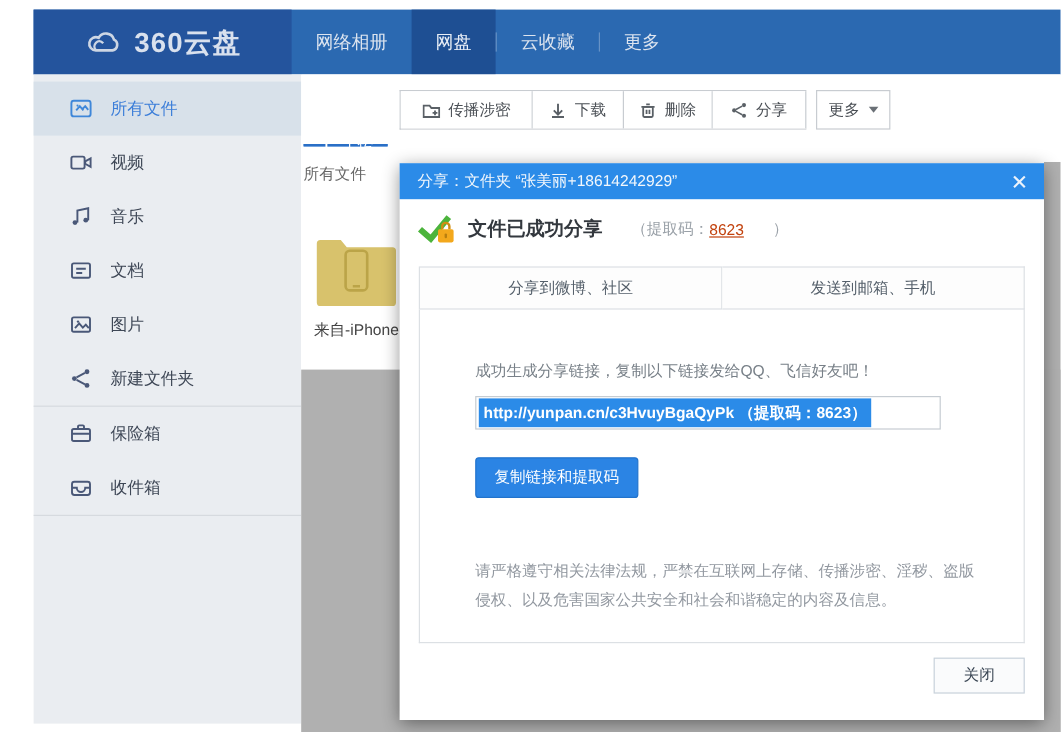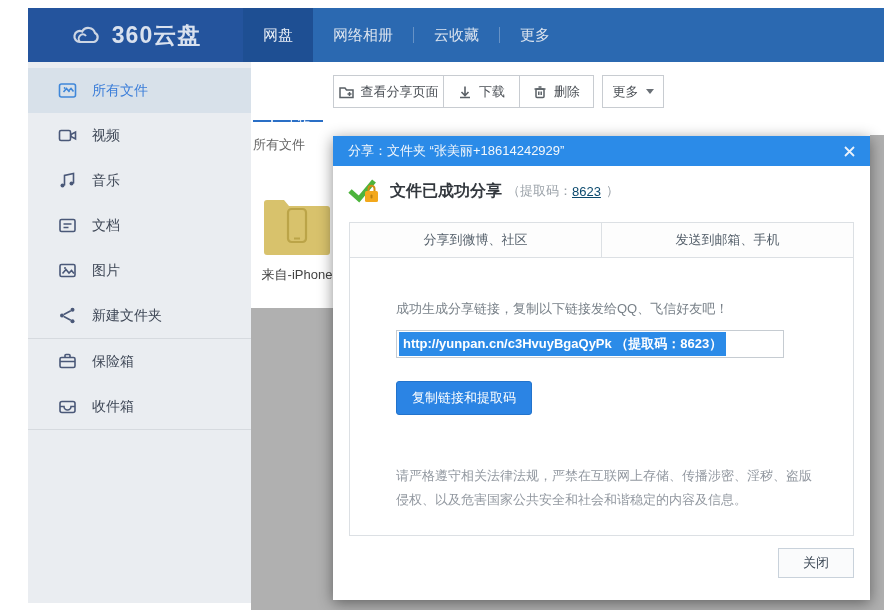--- a/index.html
+++ b/index.html
@@ -41,22 +41,22 @@
   .dim-right { position:absolute; left:870px; top:135px; width:14px; height:475px; background:#B0B0B0; }
   .dim-bottom { position:absolute; left:251px; top:308px; width:633px; height:302px; background:#B0B0B0; }
 
   
   .dialog { position:absolute; left:333px; top:136px; width:537px; height:464px; background:#fff; box-shadow:0 3px 14px rgba(0,0,0,.45); }
   .dlg-header { height:30px; background:#2B8BE8; display:flex; align-items:center; padding:0 12px 0 15px; }
   .dlg-title { color:#F2F7FC; font-size:13px; flex:1; }
   .dlg-close { width:18px; height:18px; display:flex; align-items:center; justify-content:center; cursor:pointer; }
   .success-row { position:absolute; left:15px; top:42px; display:flex; align-items:center; }
   .success-text { font-size:16px; font-weight:bold; color:#33383E; margin-left:10px; }
-  .code-part { font-size:13px; color:#9AA1A8; margin-left:5px; }
-  .code-val { color:#0c4a6e; font-size:13px;text-decoration:underline; }
+  .code-part { font-size:13px; color:#9AA1A8; margin-left:24px; }
+  .code-val { color:#c2410c; font-size:13px;text-decoration:underline; }
   .dlg-tabs { position:absolute; left:16px; top:86px; width:505px; display:flex; }
   .dlg-tab { flex:1; height:36px; display:flex; align-items:center; justify-content:center; font-size:13px; color:#55606B; background:#FDFDFD; border:1px solid #DCE0E4; border-left:none; cursor:pointer; }
   .dlg-tab:first-child { border-left:1px solid #DCE0E4; }
   .dlg-tab.active { background:#fff; border-top:3px solid #2B8BE8; border-bottom:none; color:#333; font-weight:bold; }
   .dlg-panel { position:absolute; left:16px; top:122px; width:505px; height:278px; border:1px solid #DCE0E4; border-top:none; }
   .hint { position:absolute; left:46px; top:42px; font-size:13px; color:#788088; }
   .link-input { position:absolute; left:46px; top:72px; width:388px; height:28px; border:1px solid #C6CCD2; background:#fff; display:flex; align-items:center; padding-left:2px; cursor:text; }
   .link-sel { background:#2B8BE8; color:#fff; font-weight:bold; font-size:13px; padding:3px 4px; white-space:nowrap; }
   .btn-copy { position:absolute; left:46px; top:123px; width:136px; height:34px; background:#2B84E4; border:1px solid #2273CC; border-radius:3px; color:#fff; font-size:13px; display:flex; align-items:center; justify-content:center; cursor:pointer; }
   .legal { position:absolute; left:46px; top:206px; width:424px; font-size:13px; line-height:24px; color:#9298A0; }
@@ -72,22 +72,22 @@
 
   <header class="navbar">
     <div class="logo">
       <svg width="34" height="22" viewBox="0 0 34 22" fill="none" stroke="#CDD6E4" stroke-width="2.2">
         <path d="M10 18 a5.5 5.5 0 1 1 2.2-10.5 A7 7 0 0 1 25 9 a4.8 4.8 0 0 1-1.2 9 H10 z"></path>
         <path d="M10 18 c-4-4 2-11 6-6" stroke-width="2"></path>
       </svg>
       <span class="logo-text">360云盘</span>
     </div>
     <nav class="nav-tabs">
+      <div class="nav-tab">网络相册</div>
       <div class="nav-tab active">网盘</div>
-      <div class="nav-tab">网络相册</div>
       <div class="nav-sep"></div>
       <div class="nav-tab">云收藏</div>
       <div class="nav-sep"></div>
       <div class="nav-tab">更多</div>
     </nav>
   </header>
 
   <aside class="sidebar">
     <div class="side-item active">
       <svg width="19" height="19" viewBox="0 0 19 19" fill="none" stroke="currentColor" stroke-width="1.6">
@@ -162,34 +162,43 @@
         <path d="M7 10.5 V2 M3.5 5 L7 1.5 L10.5 5 M2 12.5 h10"></path>
       </svg>
       <span>上传</span>
     </div>
     <div class="btn-group">
       <div class="g-btn" style="width:110px">
         <svg width="15" height="14" viewBox="0 0 15 14" fill="none" stroke="currentColor" stroke-width="1.5">
           <path d="M1 3 h5 l1.5 2 H14 v7.5 H1 z"></path>
             <path d="M10.5 7 v4 M8.5 9 h4"></path>
         </svg>
-        <span>查看分享页面</span>
+        <span>传播涉密</span>
       </div>
       <div class="g-btn" style="width:76px">
         <svg width="14" height="14" viewBox="0 0 14 14" fill="none" stroke="currentColor" stroke-width="1.6">
           <path d="M7 1.5 V10 M3.5 7 L7 10.5 L10.5 7 M2 12.5 h10"></path>
         </svg>
         <span>下载</span>
       </div>
       <div class="g-btn" style="width:74px">
         <svg width="14" height="14" viewBox="0 0 14 14" fill="none" stroke="currentColor" stroke-width="1.5">
           <rect x="3" y="4" width="8" height="8.5" rx="1"></rect>
             <path d="M1.5 4 h11 M5.5 2 h3 M5.8 6.5 v3.5 M8.2 6.5 v3.5"></path>
         </svg>
         <span>删除</span>
+      </div>
+      <div class="g-btn" style="width:78px">
+        <svg width="14" height="14" viewBox="0 0 14 14" fill="none" stroke="currentColor" stroke-width="1.3">
+          <circle cx="11" cy="2.6" r="1.7" fill="currentColor" stroke="none"></circle>
+            <circle cx="2.8" cy="7" r="1.7" fill="currentColor" stroke="none"></circle>
+            <circle cx="11" cy="11.4" r="1.7" fill="currentColor" stroke="none"></circle>
+            <path d="M4.3 6.2 l5.2-2.8 M4.3 7.8 l5.2 2.8"></path>
+        </svg>
+        <span>分享</span>
       </div>
     </div>
     <div class="btn-more">
       <span>更多</span>
       <span class="caret"></span>
     </div>
   </div>
 
   <div class="breadcrumb">所有文件</div>
 

